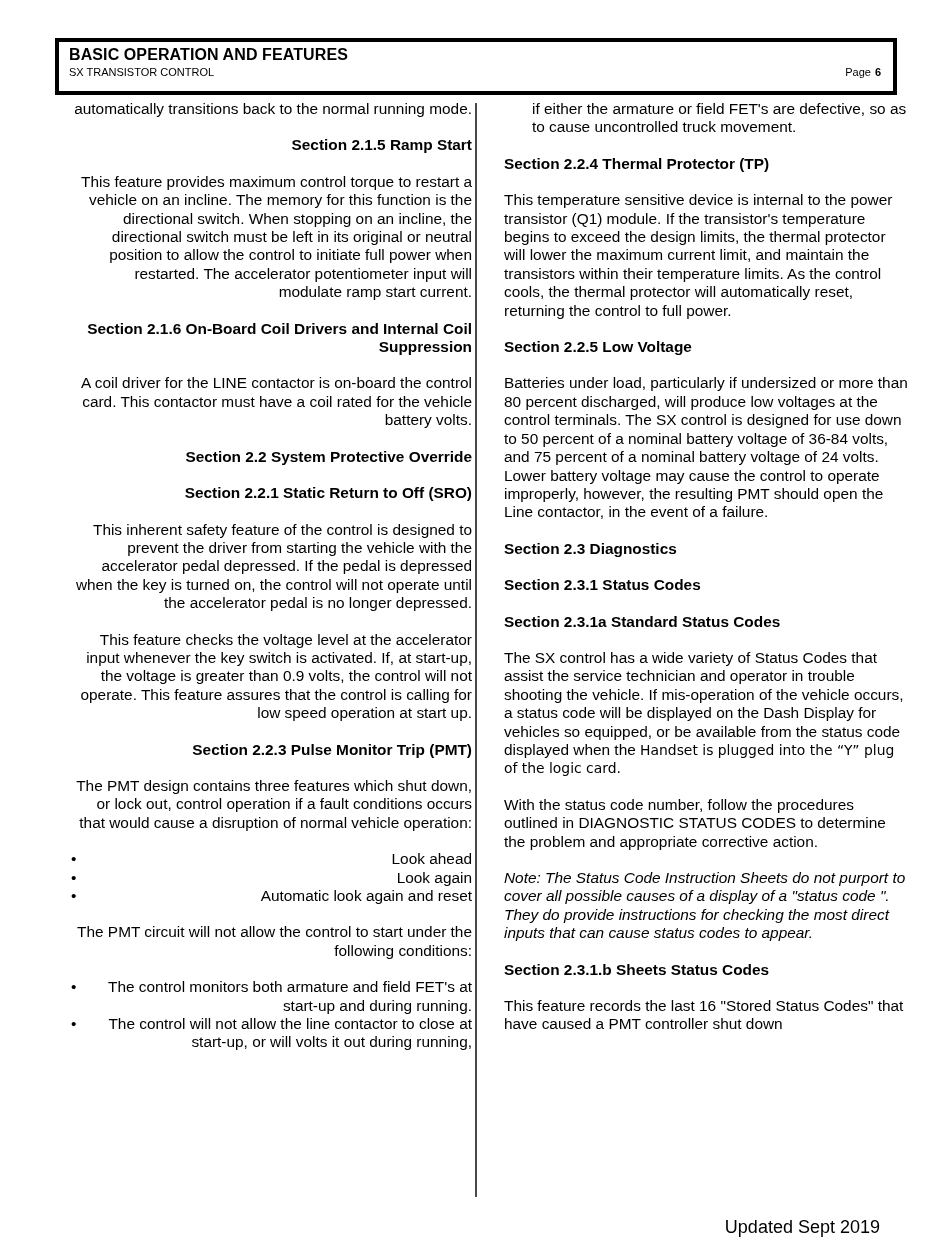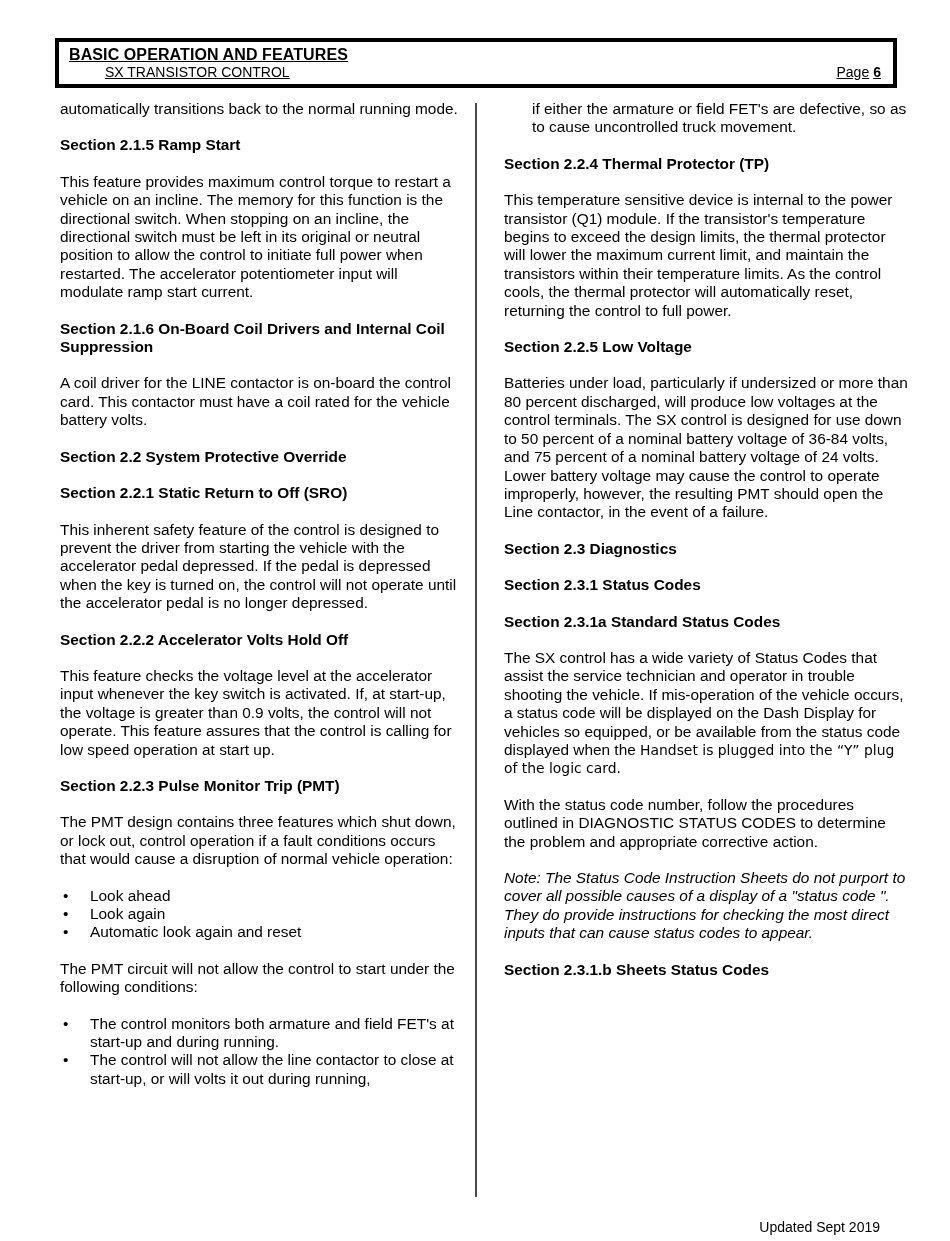--- a/index.html
+++ b/index.html
@@ -2,41 +2,41 @@
 <html><head>
 <meta charset="utf-8">
 <style>
   html,body{margin:0;padding:0;background:#ffffff;}
   .page{
     position:relative;width:950px;height:1241px;background:#ffffff;
     color:#000000;font-family:"Liberation Sans",sans-serif;overflow:hidden;
   }
   .header-box{
     position:absolute;left:55px;top:38px;width:842px;box-sizing:border-box;
-    border:4px solid #eab308;background:#fff;padding:3px 12px 3px 10px;text-decoration:underline;
+    border:4px solid #eab308;background:#fff;padding:3px 12px 10px 10px;
   }
   .header-title{font-size:16px;font-weight:bold;line-height:19px;letter-spacing:0.1px;}
-  .header-sub{font-size:14px;line-height:17px;display:flex;justify-content:space-between;align-items:baseline;margin-left:36px;}
+  .header-sub{font-size:11px;line-height:17px;display:flex;justify-content:space-between;align-items:baseline;}
   .page-num b{margin-left:4px;font-weight:bold;}
   .col{
     position:absolute;top:100px;width:404px;
     font-size:15.4px;line-height:18.4px;text-align:left;
   }
-  .col-left{left:60px;}
+  .col-left{left:68px;text-align:right;}
   .col-right{left:504px;}
   .divider{position:absolute;left:475px;top:103px;width:2px;height:1094px;background:#4a4a4a;}
   .col p, .col h3, .col ul{margin:0 0 18px 0;padding:0;}
   .col h3{font-size:15.4px;font-weight:bold;line-height:18.4px;}
   .col ul{list-style:none;}
   .col li{position:relative;padding-left:30px;}
   .col li .marker{position:absolute;left:3px;top:0;}
   .col p.indent{padding-left:28px;}
   .col p.note{font-style:italic;}
   .seg-alt{font-family:"DejaVu Sans",sans-serif;font-size:13.9px;}
-  .footer{position:absolute;top:1219px;right:70px;font-size:14px;line-height:16px;margin-left:48px;}
+  .footer{position:absolute;top:1219px;right:70px;font-size:18px;line-height:16px;margin-left:48px;}
 </style>
 </head>
 <body>
 
 <div class="page" style="background: rgb(255, 255, 255); color: rgb(0, 0, 0);">
 
   <div class="header-box" style="border-color: rgb(0, 0, 0);">
     <div class="header-title">BASIC OPERATION AND FEATURES</div>
     <div class="header-sub">
       <span>SX TRANSISTOR CONTROL</span>
@@ -46,21 +46,20 @@
 
   <div class="col col-left" id="col-left">
       <p>automatically transitions back to the normal running mode.</p>
       <h3>Section 2.1.5 Ramp Start</h3>
       <p>This feature provides maximum control torque to restart a vehicle on an incline. The memory for this function is the directional switch. When stopping on an incline, the directional switch must be left in its original or neutral position to allow the control to initiate full power when restarted. The accelerator potentiometer input will modulate ramp start current.</p>
       <h3>Section 2.1.6 On-Board Coil Drivers and Internal Coil Suppression</h3>
       <p>A coil driver for the LINE contactor is on-board the control card. This contactor must have a coil rated for the vehicle battery volts.</p>
       <h3>Section 2.2 System Protective Override</h3>
       <h3>Section 2.2.1 Static Return to Off (SRO)</h3>
       <p>This inherent safety feature of the control is designed to prevent the driver from starting the vehicle with the accelerator pedal depressed.  If the pedal is depressed when the key is turned on, the control will not operate until the accelerator pedal is no longer depressed.</p>
-      <h3>Section 2.2.2 Accelerator Volts Hold Off</h3>
       <p>This feature checks the voltage level at the accelerator input whenever the key switch is activated. If, at start-up,  the voltage is greater than 0.9 volts, the control will not operate. This feature assures that the control is calling for low speed operation at start up.</p>
       <h3>Section 2.2.3 Pulse Monitor Trip (PMT)</h3>
       <p>The PMT design contains three features which shut down, or lock out, control operation if a fault conditions occurs that would cause a disruption of normal vehicle operation:</p>
       <ul>
         <li><span class="marker">•</span><span>Look ahead</span></li>
         <li><span class="marker">•</span><span>Look again</span></li>
         <li><span class="marker">•</span><span>Automatic look again and reset</span></li>
       </ul>
       <p>The PMT circuit will not allow the control to start under the following conditions:</p>
       <ul>
@@ -77,17 +76,18 @@
       <p>This temperature sensitive device is internal to the power transistor (Q1) module. If the transistor's temperature begins to exceed the design limits, the thermal protector will lower the maximum current limit, and maintain the transistors within their temperature limits.  As the control cools, the thermal protector will automatically reset, returning the control to full power.</p>
       <h3>Section 2.2.5 Low Voltage</h3>
       <p>Batteries under load, particularly if undersized or more than 80 percent discharged, will produce low voltages at the control terminals. The SX control is designed for use down to 50 percent of a nominal battery voltage of 36-84 volts, and 75 percent of a nominal battery voltage of 24 volts. Lower battery voltage may cause the control to operate improperly, however, the resulting PMT should open the Line contactor, in the event of a failure.</p>
       <h3>Section 2.3 Diagnostics</h3>
       <h3>Section 2.3.1 Status Codes</h3>
       <h3>Section 2.3.1a Standard Status Codes</h3>
       <p><span>The SX control has a wide variety of Status Codes that assist the service technician and operator in trouble shooting the vehicle. If mis-operation of the vehicle occurs, a status code will be displayed on the Dash Display for vehicles so equipped, or be available from the status code displayed when the </span><span class="seg-alt">Handset is plugged into the “Y” plug of the logic card.</span></p>
       <p>With the status code number, follow the procedures outlined in DIAGNOSTIC STATUS CODES to determine the problem and appropriate corrective action.</p>
       <p class="note">Note: The Status Code Instruction Sheets do not purport to cover all possible causes of a display of a "status code ". They do provide instructions for checking the most direct inputs that can cause status codes to appear.</p>
       <h3>Section 2.3.1.b Sheets Status Codes</h3>
+      <p>This feature records the last 16 "Stored Status Codes" that have caused a PMT controller shut down</p>
     </div>
 
   <div class="footer">Updated Sept 2019</div>
 
 </div>
 
 </body></html>

